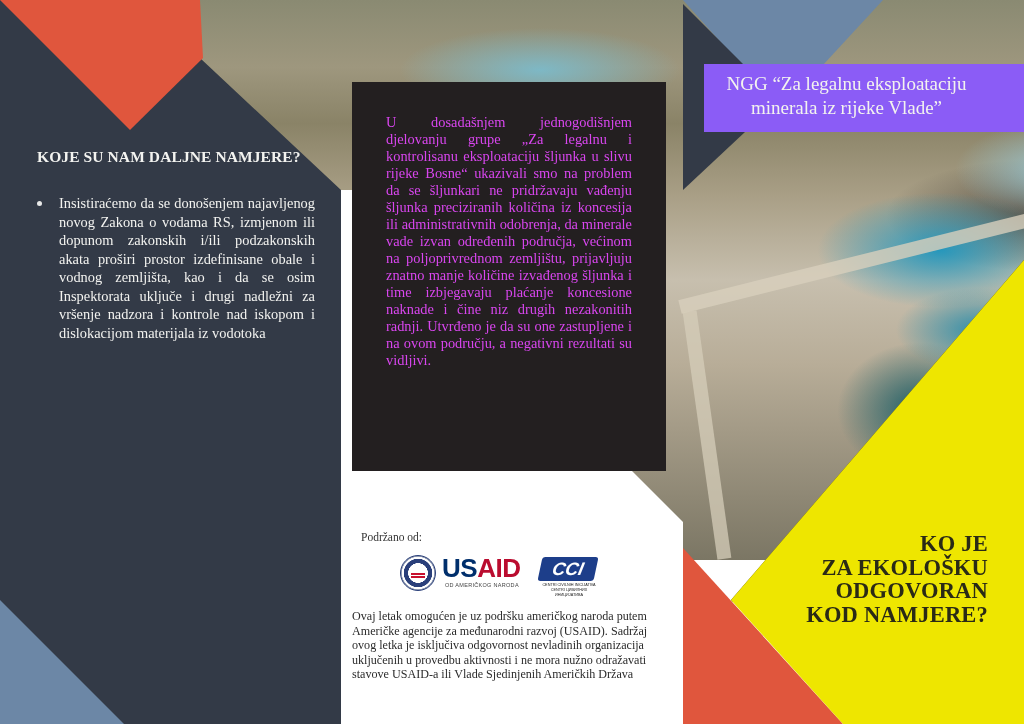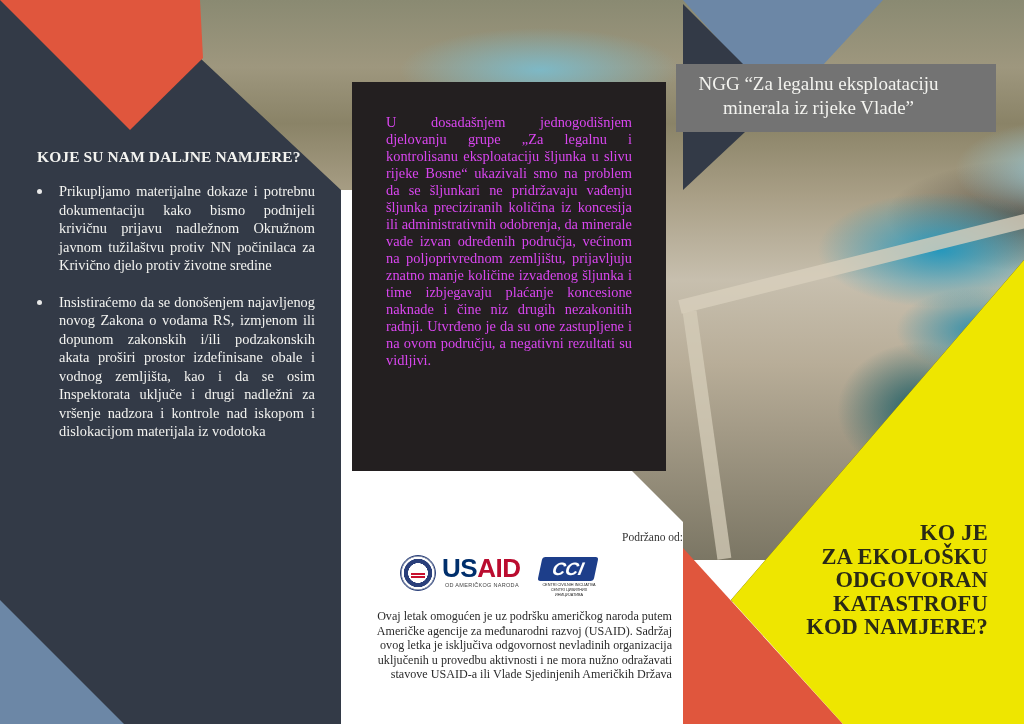--- a/index.html
+++ b/index.html
@@ -37,21 +37,21 @@
       position: absolute; left: 0; top: 0; width: 210px; height: 130px;
       background: #e0563d;
       clip-path: polygon(0 0, 200px 0, 203px 58px, 130px 130px);
     }
     .slate-tri-left {
       position: absolute; left: 0; top: 600px; width: 130px; height: 124px;
       background: #6c87a6;
       clip-path: polygon(0 0, 124px 124px, 0 124px);
     }
     .left-content { position: absolute; left: 37px; top: 148px; width: 278px; color: #f3f3f0; }
-    .left-heading { font-size: 15.5px; letter-spacing: .1px; margin-bottom: 16px; white-space: nowrap; }
+    .left-heading { font-size: 15.5px; letter-spacing: .1px; margin-bottom: 28px; white-space: nowrap; }
     .bullets { list-style: none; }
     .bullets li {
       position: relative; padding-left: 22px; font-size: 14.4px; line-height: 18.5px;
       text-align: justify; margin-bottom: 18px;
     }
     .bullets li .dot {
       position: absolute; left: 0; top: 7px; width: 5px; height: 5px; border-radius: 50%; background: #e8e8e8;
     }
 
     
@@ -63,21 +63,21 @@
       position: absolute; left: 341px; top: 190px; width: 11px; height: 534px; background: #ffffff;
     }
     .black-box {
       position: absolute; left: 352px; top: 82px; width: 314px; height: 389px; background: #231f20;
     }
     .black-box p {
       position: absolute; left: 34px; top: 32px; width: 246px; color: #d946ef;
       font-size: 14.4px; line-height: 17px; text-align: justify;
     }
     .support-label {
-      position: absolute; left: 341px; top: 531px; width: 342px; text-align: right;
+      position: absolute; left: 341px; top: 531px; width: 342px; text-align: left;
       font-size: 11.5px; color: #333; padding-left: 20px;
     }
     .logos { position: absolute; left: 400px; top: 553px; width: 240px; height: 40px; }
     .usaid-seal {
       position: absolute; left: 0; top: 2px; width: 36px; height: 36px; border-radius: 50%;
       background: radial-gradient(circle, #ffffff 0 40%, #2a3f7a 42% 58%, #ffffff 60% 66%, #9aa3b8 68% 100%);
       border: 1px solid #2a3f7a;
     }
     .usaid-seal::after {
       content: ""; position: absolute; left: 10px; top: 17px; width: 14px; height: 6px;
@@ -97,75 +97,71 @@
       position: absolute; left: 140px; top: 4px; width: 56px; height: 24px;
       background: #1d3e8a; border-radius: 3px; transform: skewX(-12deg);
       color: #ffffff; font-family: "Liberation Sans", "DejaVu Sans", sans-serif;
       font-weight: bold; font-style: italic; font-size: 18px; text-align: center; line-height: 24px;
     }
     .cci-sub {
       position: absolute; left: 140px; top: 30px; width: 58px; font-family: "Liberation Sans", "DejaVu Sans", sans-serif;
       font-size: 3.8px; color: #222; line-height: 5px; text-align: center;
     }
     .disclaimer {
-      position: absolute; left: 352px; top: 609px; width: 320px; text-align: right;
+      position: absolute; left: 352px; top: 609px; width: 320px; text-align: left;
       font-size: 12.1px; line-height: 14.6px; color: #2b2b2b;
     }
     .slate-tri-right {
       position: absolute; left: 683px; top: 0; width: 200px; height: 65px; background: #6c87a6;
       clip-path: polygon(0 0, 200px 0, 140px 65px, 58px 65px);
     }
     .dark-tri-right {
       position: absolute; left: 683px; top: 0; width: 80px; height: 190px; background: #333a47;
       clip-path: polygon(0 4px, 62px 66px, 62px 132px, 0 190px);
     }
     .title-banner {
-      position: absolute; left: 676px; top: 64px; width: 320px; height: 68px; background: #737373;
+      position: absolute; left: 704px; top: 64px; width: 320px; height: 68px; background: #8b5cf6;
     }
     .title-banner div {
       position: absolute; left: 0; top: 8px; width: 285px; text-align: center; color: #f3f3ef;
       font-size: 19px; line-height: 24px;
     }
     .orange-tri-right {
       position: absolute; left: 683px; top: 548px; width: 160px; height: 176px; background: #e0563d;
       clip-path: polygon(0 0, 160px 176px, 0 176px);
     }
     .yellow-tri {
       position: absolute; left: 683px; top: 260px; width: 341px; height: 464px; background: #eee600;
       clip-path: polygon(341px 0, 341px 464px, 160px 464px, 48px 340px);
     }
     .yellow-edge {
       position: absolute; left: 683px; top: 260px; width: 341px; height: 464px; background: #3a3416;
       clip-path: polygon(341px 0, 341px 2px, 50px 342px, 48px 340px);
     }
     .yellow-title {
-      position: absolute; left: 780px; top: 521px; width: 208px; text-align: right;
+      position: absolute; left: 780px; top: 532px; width: 208px; text-align: right;
       font-family: "Liberation Serif", "DejaVu Serif", serif; font-weight: bold;
       font-size: 22.5px; line-height: 23.5px; color: #2a2a16; letter-spacing: .2px;
     }
   </style>
 </head>
 <body>
 
 <div class="photo">
   <div class="road"></div>
   <div class="road2"></div>
 </div>
 
 <div class="left-panel"></div>
 <div class="orange-tri-left"></div>
 <div class="slate-tri-left"></div>
 
 <div class="left-content">
   <h2 class="left-heading">KOJE SU NAM DALJNE NAMJERE?</h2>
   <ul class="bullets">
-    <li>
-      <span class="dot"></span>
-      <span>Prikupljamo materijalne dokaze i potrebnu dokumentaciju kako bismo podnijeli krivičnu prijavu nadležnom Okružnom javnom tužilaštvu protiv NN počinilaca za Krivično djelo protiv životne sredine</span>
-    </li>
     <li>
       <span class="dot"></span>
       <span>Insistiraćemo da se donošenjem najavljenog novog Zakona o vodama RS, izmjenom ili dopunom zakonskih i/ili podzakonskih akata proširi prostor izdefinisane obale i vodnog zemljišta, kao i da se osim Inspektorata uključe i drugi nadležni za vršenje nadzora i kontrole nad iskopom i dislokacijom materijala iz vodotoka</span>
     </li>
   </ul>
 </div>
 
 <div class="mid-white-left"></div>
 <div class="mid-white"></div>
 
@@ -198,15 +194,14 @@
 </div>
 
 <div class="orange-tri-right"></div>
 <div class="yellow-edge"></div>
 <div class="yellow-tri"></div>
 
 <div class="yellow-title">
   <div>KO JE</div>
   <div>ZA EKOLOŠKU</div>
   <div>ODGOVORAN</div>
-  <div>KATASTROFU</div>
   <div>KOD NAMJERE?</div>
 </div>
 
 </body></html>

